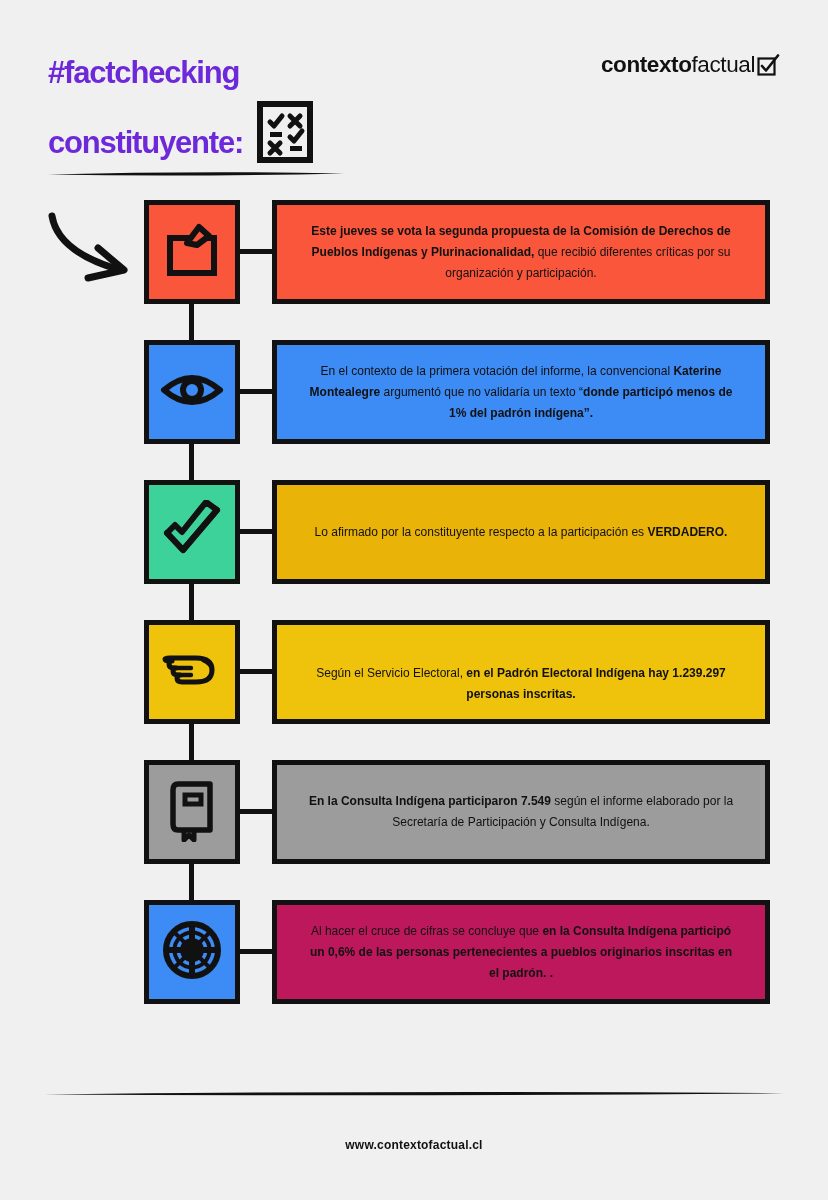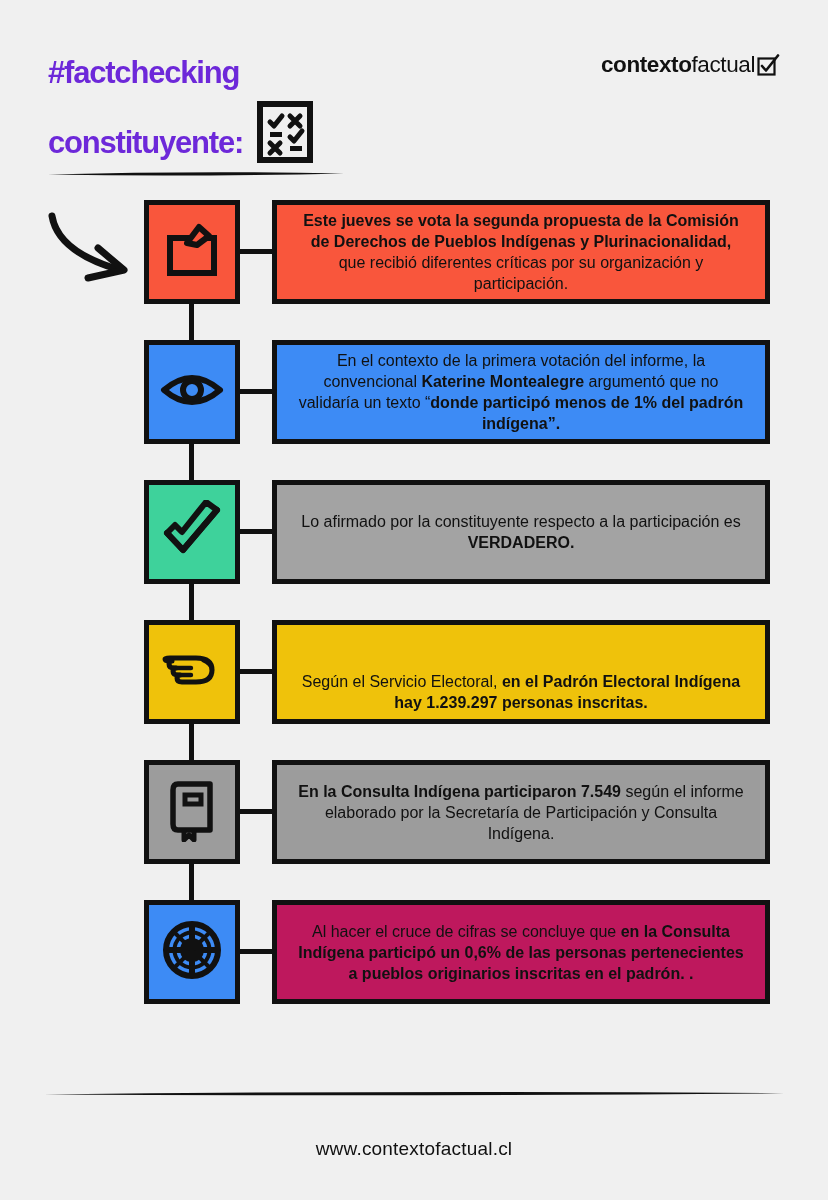--- a/index.html
+++ b/index.html
@@ -54,31 +54,31 @@
   }
   .text-box{
     position:absolute;left:272px;top:0;
     width:498px;height:104px;
     border:5px solid #111111;
     box-sizing:border-box;
     display:flex;align-items:center;justify-content:center;
     padding:6px 20px;
   }
   .text-box p{
-    margin:0;text-align:center;
-    font-size:16px;line-height:21px;
+    margin:8px;text-align:center;
+    font-size:12px;line-height:21px;
     color:#111111;
   }
   .text-box p b{font-weight:bold;}
 
   
   .footer-rule{position:absolute;left:44px;top:1083px;width:740px;height:7px;}
   .footer-url{
     position:absolute;left:0;top:1138px;width:828px;
-    text-align:center;font-size:19px;font-weight:normal;letter-spacing:0.2px;
+    text-align:center;font-size:12px;font-weight:bold;letter-spacing:0.2px;
   }
 </style>
 </head>
 <body>
 
 <div class="page">
 
   <div class="header">
     <div class="title-block">
       <div class="title-line">#factchecking</div>
@@ -164,21 +164,21 @@
       <div class="icon-box" style="background:#3ED29B;">
         <span>
           <svg width="62" height="60" viewBox="0 0 62 60">
             <path d="M6 33 L22 50 L56 10" fill="none" stroke="#111111" stroke-width="6" stroke-linejoin="round" stroke-linecap="round"></path>
             <path d="M6 33 L22 50 L56 10 L45 2 L21 32 L14 25 Z" fill="none" stroke="#111111" stroke-width="6" stroke-linejoin="round"></path>
           </svg>
         </span>
       </div>
       <div class="connector"></div>
       <div class="spine"></div>
-      <div class="text-box" style="background:#a3a3a3;">
+      <div class="text-box" style="background:#eab308;">
         <p><span>Lo afirmado por la constituyente respecto a la participación es </span><b>VERDADERO.</b></p>
       </div>
     </div>
 
     <div class="row">
       <div class="icon-box" style="background:#EFC20B;">
         <span>
           <svg width="64" height="48" viewBox="0 0 64 48">
             <path d="M10 12 L36 12 Q52 12 52 24 Q52 36 36 36 L22 36 Q17 36 17 32 Q17 29 20 29 L18 29 Q13 29 13 25 Q13 22 16 22 L14 22 Q9 22 9 18 Q9 15 12 15 L10 15 Q5 15 5 13 Q5 12 10 12 Z" fill="none" stroke="#111111" stroke-width="5" stroke-linejoin="round"></path>
             <path d="M17 29 L31 29 M13 22 L31 22" stroke="#111111" stroke-width="4.4" stroke-linecap="round"></path>

